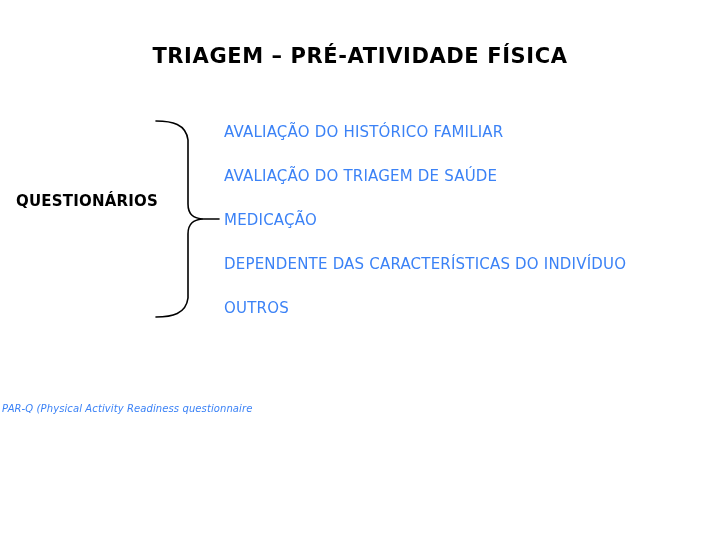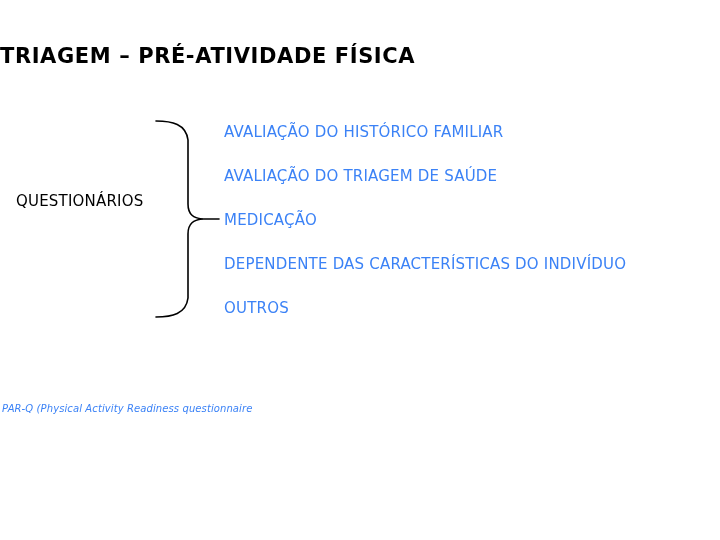--- a/index.html
+++ b/index.html
@@ -15,33 +15,34 @@
     overflow: hidden;
     font-family: "DejaVu Sans", "Liberation Sans", sans-serif;
     color: #000000;
   }
 
   .slide-title {
     position: absolute;
     left: 0;
     top: 44px;
     width: 720px;
+    text-align: center;
     font-size: 21px;
     font-weight: bold;
     letter-spacing: 0.6px;
     color: #000000;
     white-space: nowrap;
   }
 
   .group-label {
     position: absolute;
     left: 16px;
     top: 192px;
     font-size: 15px;
-    font-weight: normal;
+    font-weight: bold;
     letter-spacing: 0.2px;
     color: #000000;
     white-space: nowrap;
   }
 
   .brace {
     position: absolute;
     left: 150px;
     top: 112px;
     width: 80px;

